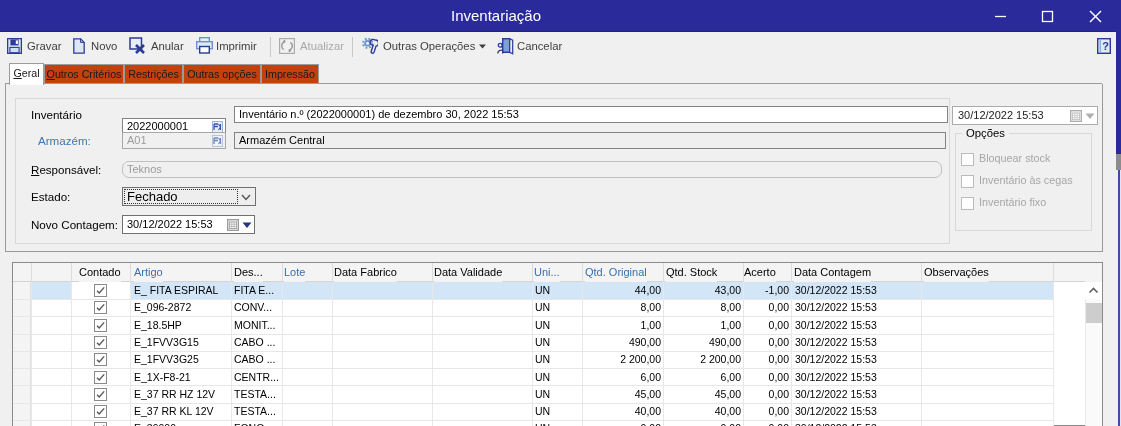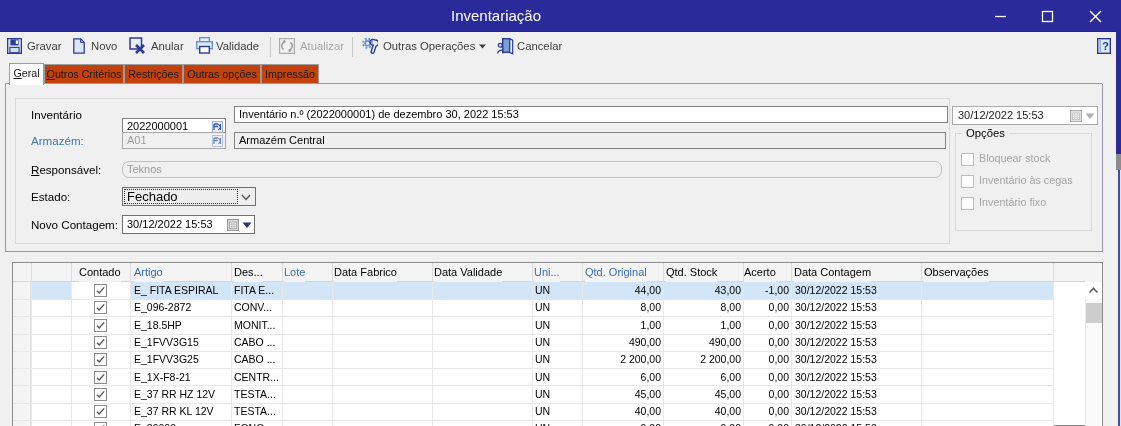--- a/index.html
+++ b/index.html
@@ -106,21 +106,21 @@
 </svg>
 
 <svg class="abs" style="left:1097px; top:38px;" width="14" height="16" viewBox="0 0 14 16">
   <rect x="0.7" y="0.7" width="12.6" height="14.6" fill="#dfe9f5" stroke="#2b3a94" stroke-width="1.4"></rect>
   <line x1="3.2" y1="1.4" x2="3.2" y2="14.6" stroke="#8fb4dd" stroke-width="1.6"></line>
   <text x="8.6" y="11.8" font-size="11" font-family="Liberation Sans" fill="#2b3a94" text-anchor="middle" font-weight="bold">?</text>
 </svg>
 <div class="tbtxt" style="left:27px;">Gravar</div>
 <div class="tbtxt" style="left:91px;">Novo</div>
 <div class="tbtxt" style="left:151px;">Anular</div>
-<div class="tbtxt" style="left:216px;">Validade</div>
+<div class="tbtxt" style="left:216px;">Imprimir</div>
 <div class="tbsep" style="left:270px;"></div>
 <div class="tbtxt" style="left:300px; color:#a8a8a8;">Atualizar</div>
 <div class="tbsep" style="left:352px;"></div>
 <div class="tbtxt" style="left:383px;">Outras Operações</div>
 <div class="tbtxt" style="left:517px;">Cancelar</div>
 
 <div class="tabline"></div>
 <div class="tab active" style="left:9px;  width:35px;"><u>G</u>eral</div>
 <div class="tab" style="left:44px;  width:80px;"><u>O</u>utros Critérios</div>
 <div class="tab" style="left:124px; width:59px;">Restrições</div>
@@ -134,21 +134,21 @@
 
 <div class="lbl" style="left:31px; top:108px;">Inventário</div>
 <div class="fld" style="left:122px; top:106px; width:104px; height:28px;margin-top:12px;">2022000001
   <svg class="abs" style="right:2px; top:2px;" width="11" height="12" viewBox="0 0 11 12">
       <rect x="0.5" y="0.5" width="10" height="11" fill="#e7eefa" stroke="#9ab3dd" stroke-width="1"></rect>
       <path d="M2 3 L6 3 M2 5.5 L6 5.5 M2 3 L2 9" stroke="#3756a8" stroke-width="1.3" fill="none"></path>
       <path d="M8.5 3 L8.5 9 M8.5 6 L6.5 9 M8.5 6 L6.5 3" stroke="#3756a8" stroke-width="1.1" fill="none"></path>
     </svg></div>
 <div class="fld" style="left:234px; top:106px; width:714px; height:17px;">Inventário n.º (2022000001) de dezembro 30, 2022 15:53</div>
 
-<div class="lbl" style="left:31px; top:134px; color:#3d76b8;">Armazém:</div>
+<div class="lbl" style="left:38px; top:134px; color:#3d76b8;">Armazém:</div>
 <div class="fld dis" style="left:122px; top:132px; width:104px; height:17px;">A01
   <svg class="abs" style="right:2px; top:2px;" width="11" height="12" viewBox="0 0 11 12">
       <rect x="0.5" y="0.5" width="10" height="11" fill="#eef1f7" stroke="#b5c4de" stroke-width="1"></rect>
       <path d="M2 3 L6 3 M2 5.5 L6 5.5 M2 3 L2 9" stroke="#6f86b8" stroke-width="1.3" fill="none"></path>
       <path d="M8.5 3 L8.5 9 M8.5 6 L6.5 9 M8.5 6 L6.5 3" stroke="#6f86b8" stroke-width="1.1" fill="none"></path>
     </svg></div>
 <div class="fld" style="left:234px; top:132px; width:712px; height:17px; background:#efefef;">Armazém Central</div>
 
 <div class="lbl" style="left:31px; top:163px;"><u>R</u>esponsável:</div>
 <div class="fld dis" style="left:122px; top:161px; width:820px; height:17px; border-color:#c0c0c0;border-radius:7px;">Teknos</div>

